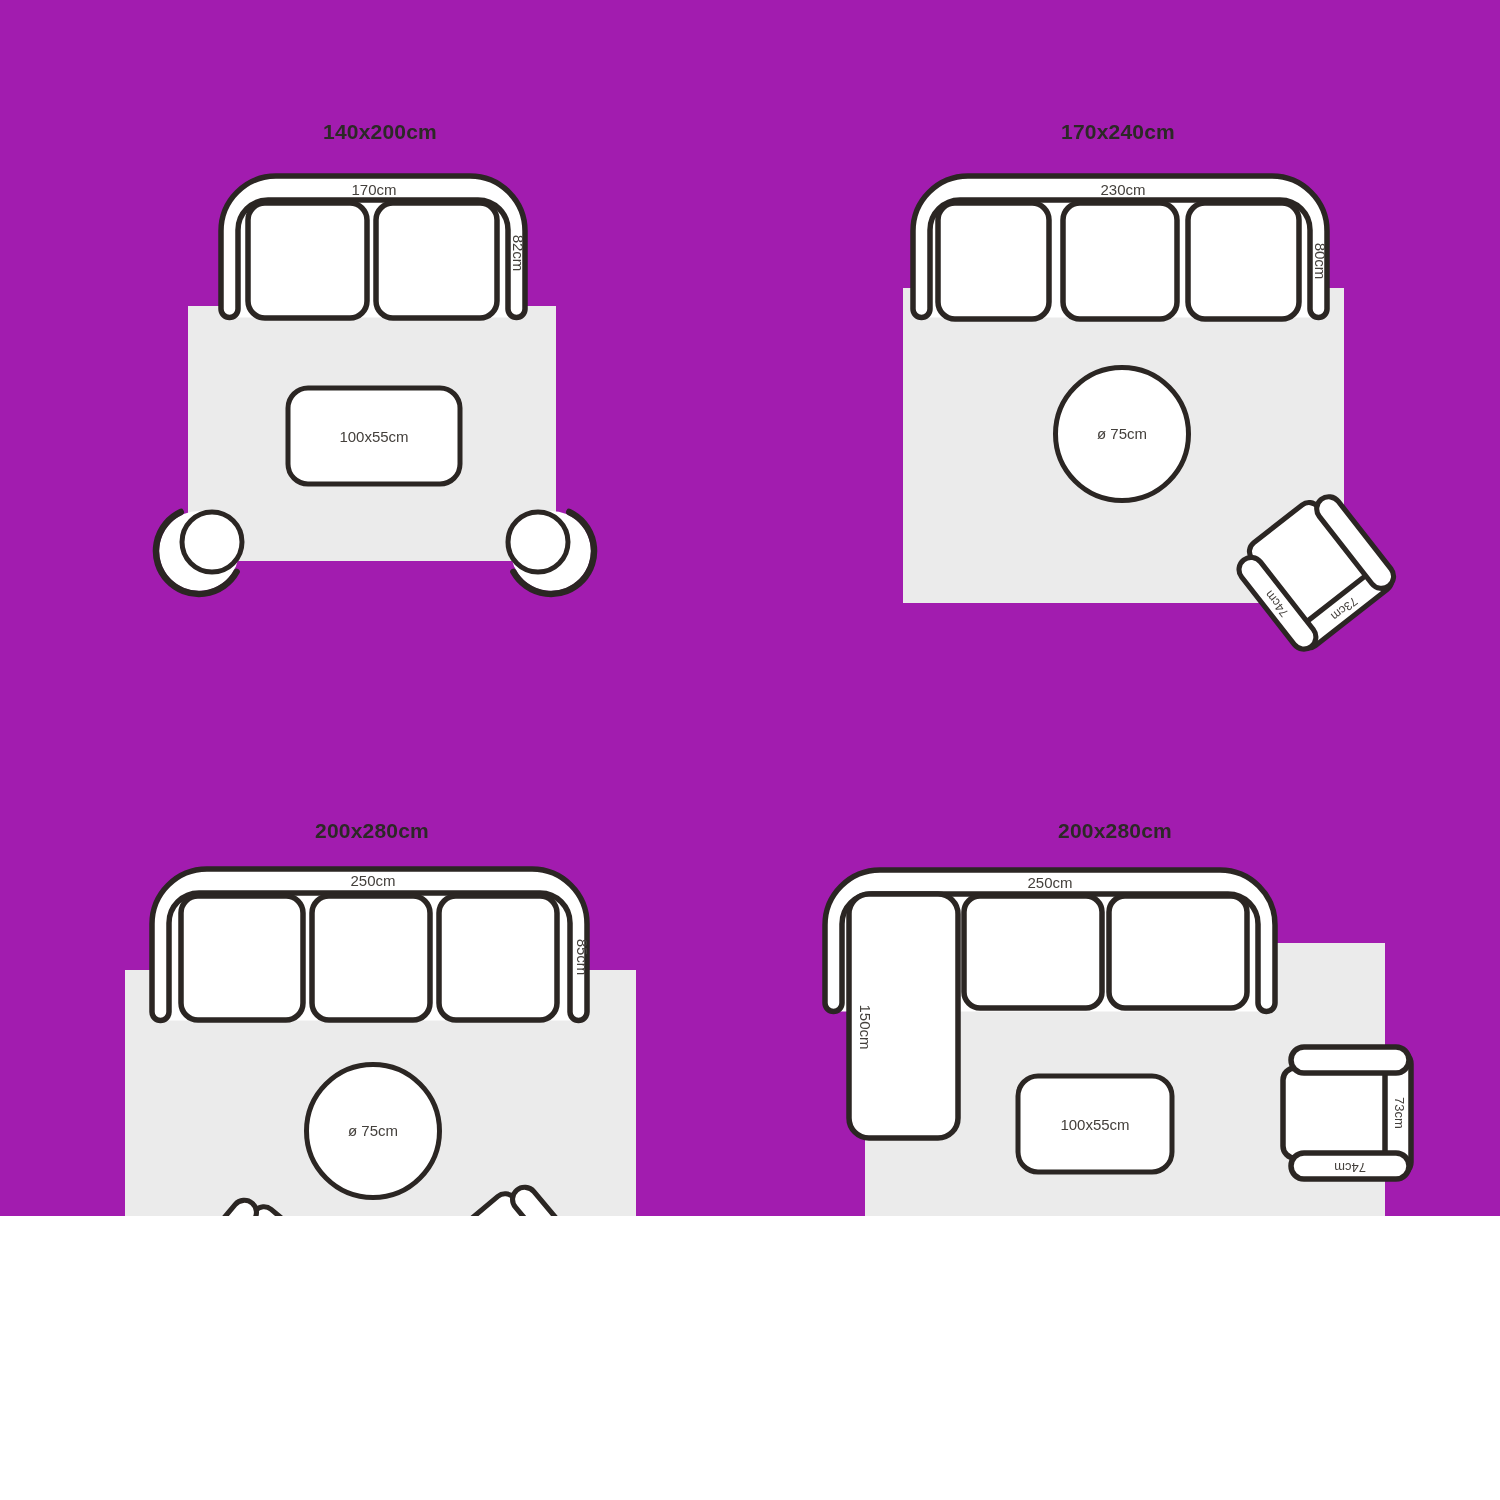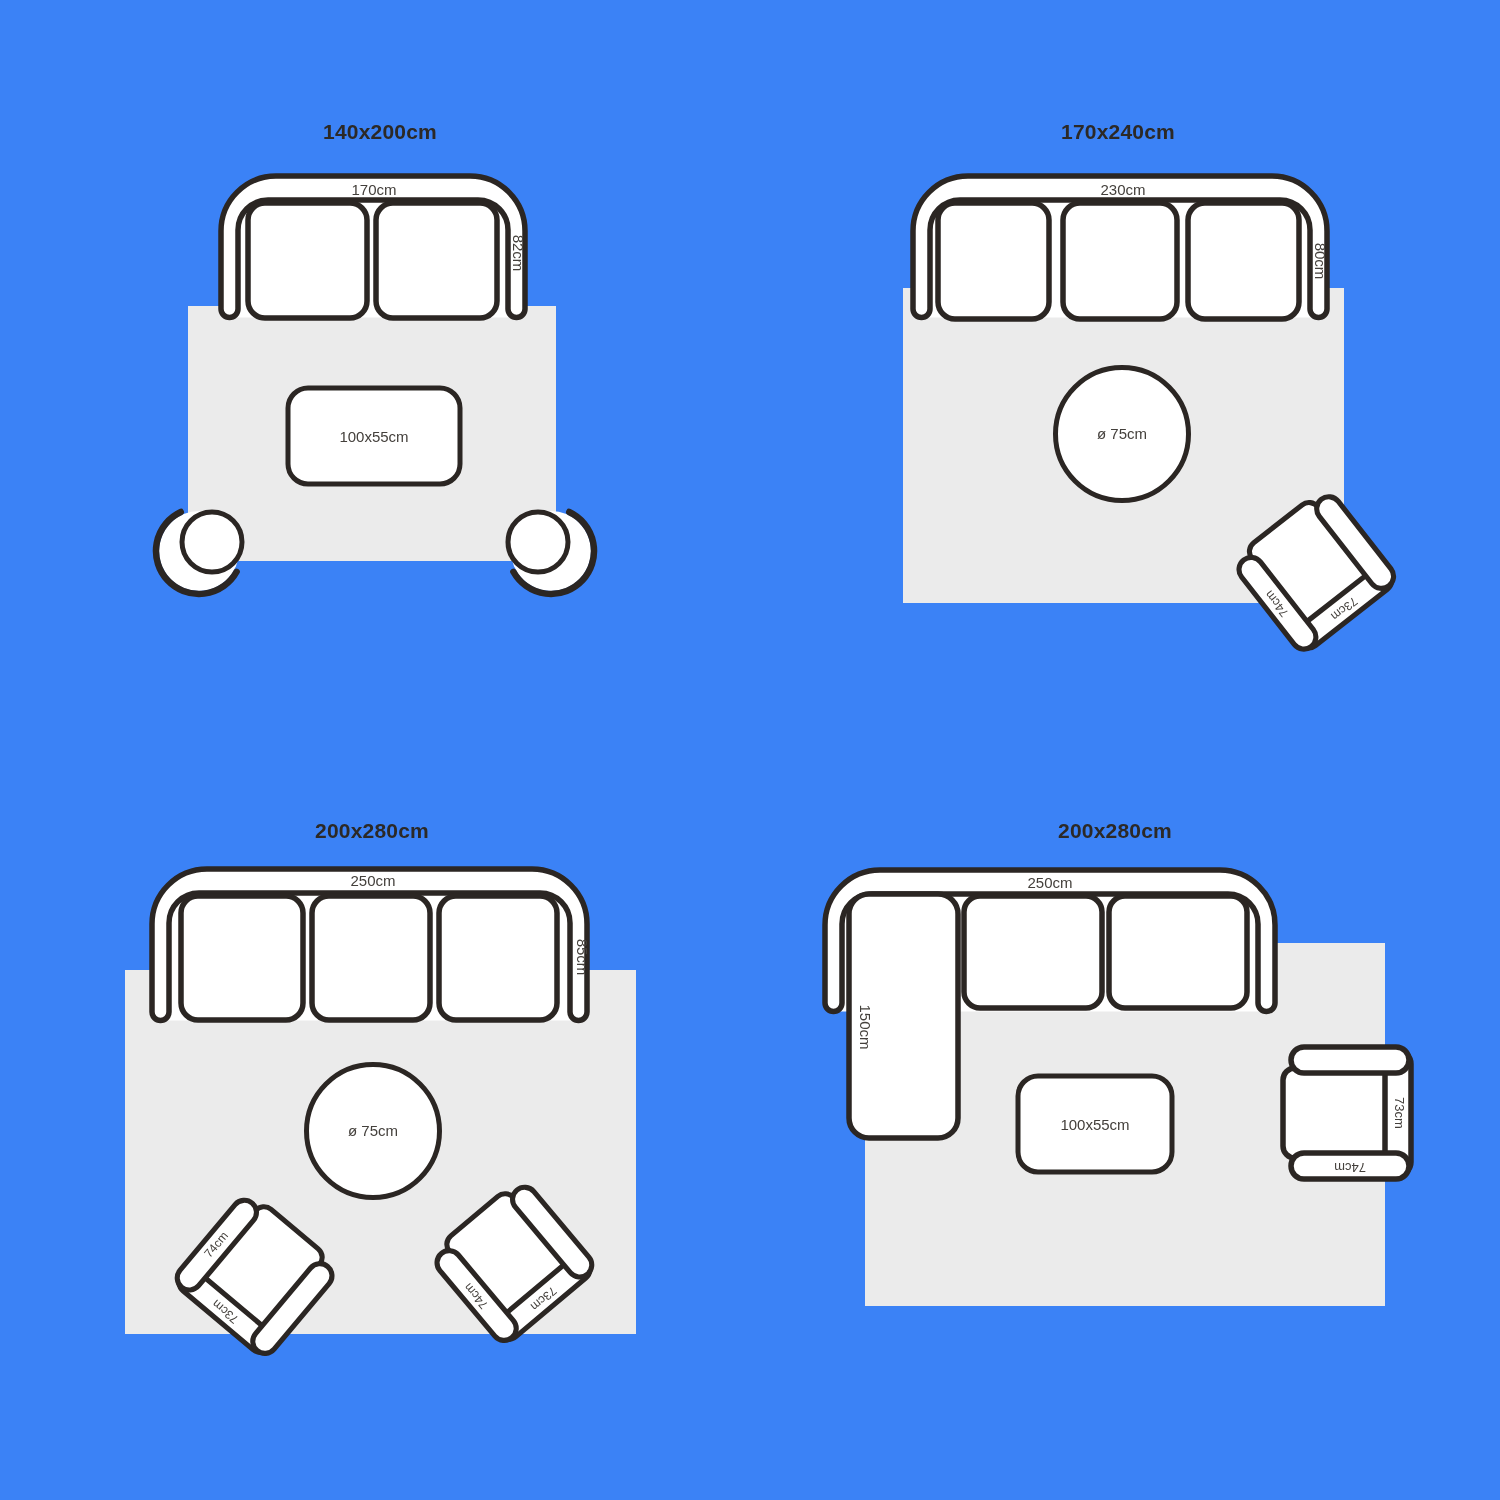--- a/index.html
+++ b/index.html
@@ -1,16 +1,16 @@
 <!DOCTYPE html>
 <html><head>
 <meta charset="utf-8">
 <style>
   html,body{margin:0;padding:0;background:#ffffff;}
-  .canvas{position:relative;width:1500px;height:1500px;background:#3b82f6;overflow:hidden;
+  .canvas{position:relative;width:1500px;height:1216px;background:#a21caf;overflow:hidden;
           font-family:"Liberation Sans",sans-serif;}
   svg text{font-family:"Liberation Sans",sans-serif;fill:#44403c;}
   .title{font-size:21px;font-weight:700;fill:#2c2926;letter-spacing:.2px;}
   .dim{font-size:15px;}
   .dims{font-size:13px;}
   .rug{stroke:none;}
   .base{fill:#ffffff;stroke:none;}
   .band{fill:#ffffff;stroke:#2b2623;stroke-width:5.5;stroke-linejoin:round;}
   .cushion{fill:#ffffff;stroke:#2b2623;stroke-width:5.5;}
   .tbl{fill:#ffffff;stroke:#2b2623;stroke-width:5;}

